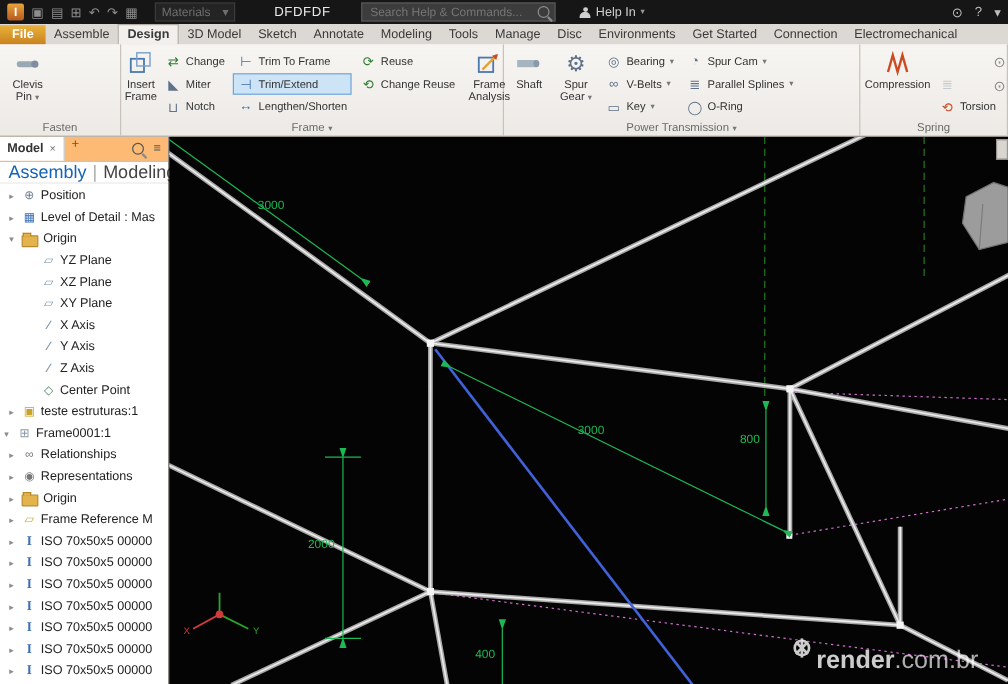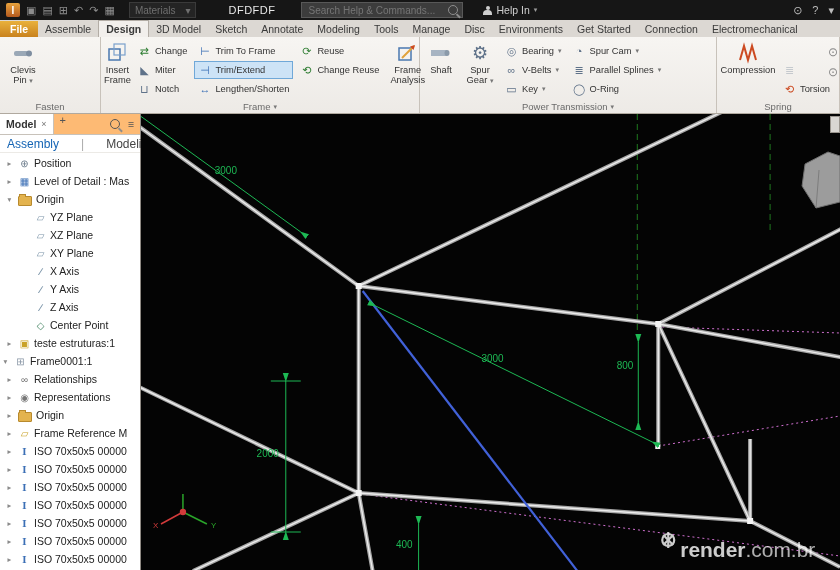--- a/index.html
+++ b/index.html
@@ -49,21 +49,21 @@
   
   .main{display:flex;height:457px;}
 
   
   .panel{width:140px;background:#fff;border-right:1px solid #8f8a84;display:flex;flex-direction:column;flex:0 0 auto;}
   .phead{height:20px;background:#fdba74;display:flex;font-size:10.5px;color:#333;border-bottom:1px solid #c8c2ba;}
   .mtab{background:#fff;height:100%;display:flex;align-items:center;gap:5px;padding:0 6px;font-weight:bold;border-right:1px solid #c8c2ba;}
   .mtab .x{font-weight:normal;color:#777;font-size:9px;}
   .ptab-plus{padding:0 6px;color:#555;font-size:11px;}
   .phead-icons{margin-left:auto;display:flex;align-items:center;gap:8px;padding-right:6px;color:#555;}
-  .viewrow{height:17px;display:flex;align-items:center;gap:22px;padding:0 7px;font-size:12px;background:#fff;border-bottom:1px solid #eceae6;}
+  .viewrow{height:17px;display:flex;align-items:center;gap:5px;padding:0 7px;font-size:15px;background:#fff;border-bottom:1px solid #eceae6;}
   .viewrow .asm{color:#1464b4;}
   .viewrow .sep{color:#aaa;}
   .viewrow .mdl{color:#444;}
   .tree{flex:1;overflow:hidden;font-size:10.5px;color:#222;padding-top:1px;}
   .trow{height:18px;display:flex;align-items:center;gap:3px;white-space:nowrap;overflow:hidden;cursor:default;}
   .trow .exp{width:11px;text-align:center;color:#8a8a8a;font-size:7.5px;flex:0 0 auto;}
   .trow .tic{width:13px;text-align:center;font-size:10px;flex:0 0 auto;line-height:13px;}
   .ind1{padding-left:4px;} .ind2{padding-left:20px;}
   .tic.pos{color:#6f7f8e;} .tic.lod{color:#3b6fb5;} .tic.pln{color:#7a93a8;} .tic.axs{color:#7a93a8;font-weight:bold;}
   .tic.cen{color:#4d8a6a;} .tic.prt{color:#c9a227;} .tic.asm2{color:#8a97a6;} .tic.rel{color:#777;}

